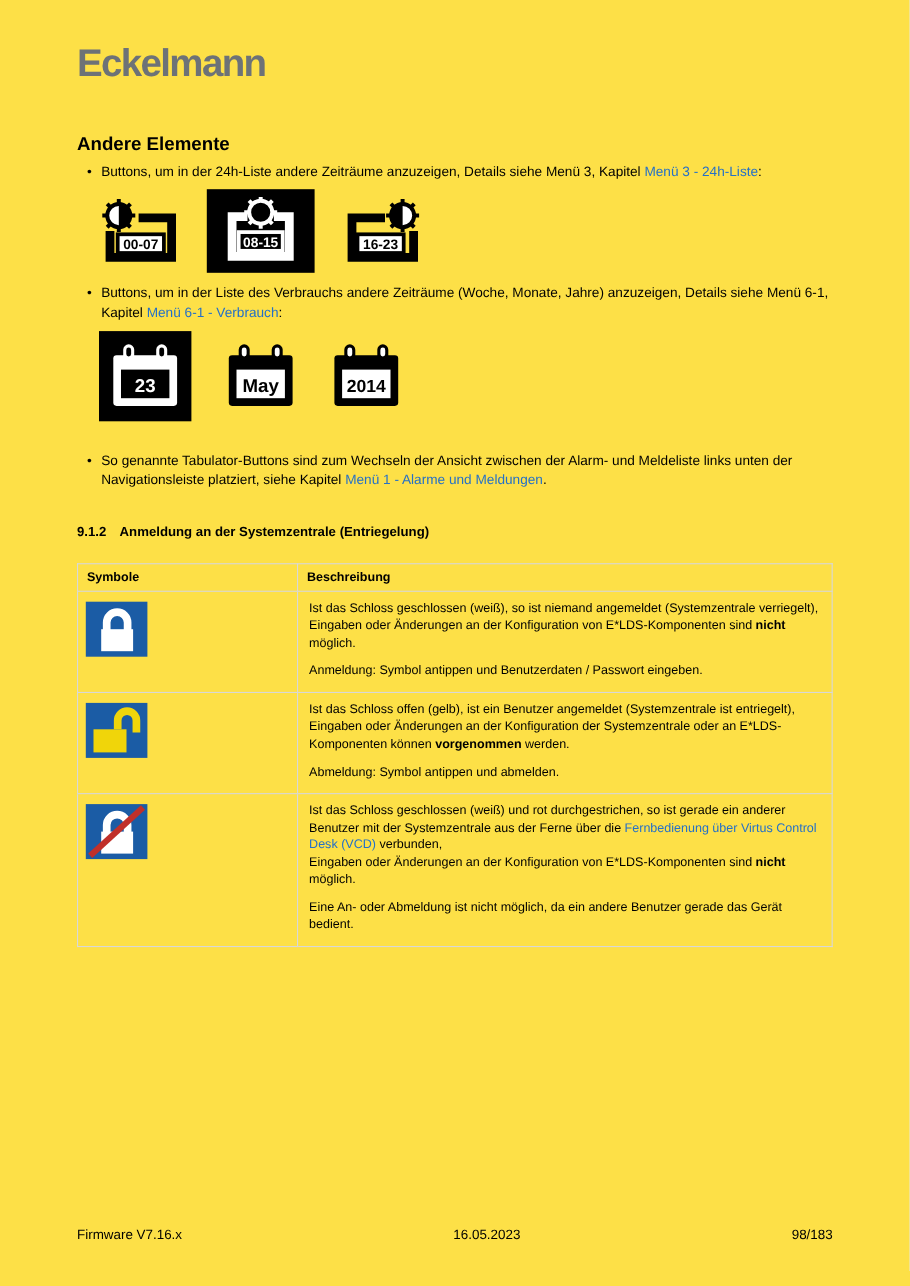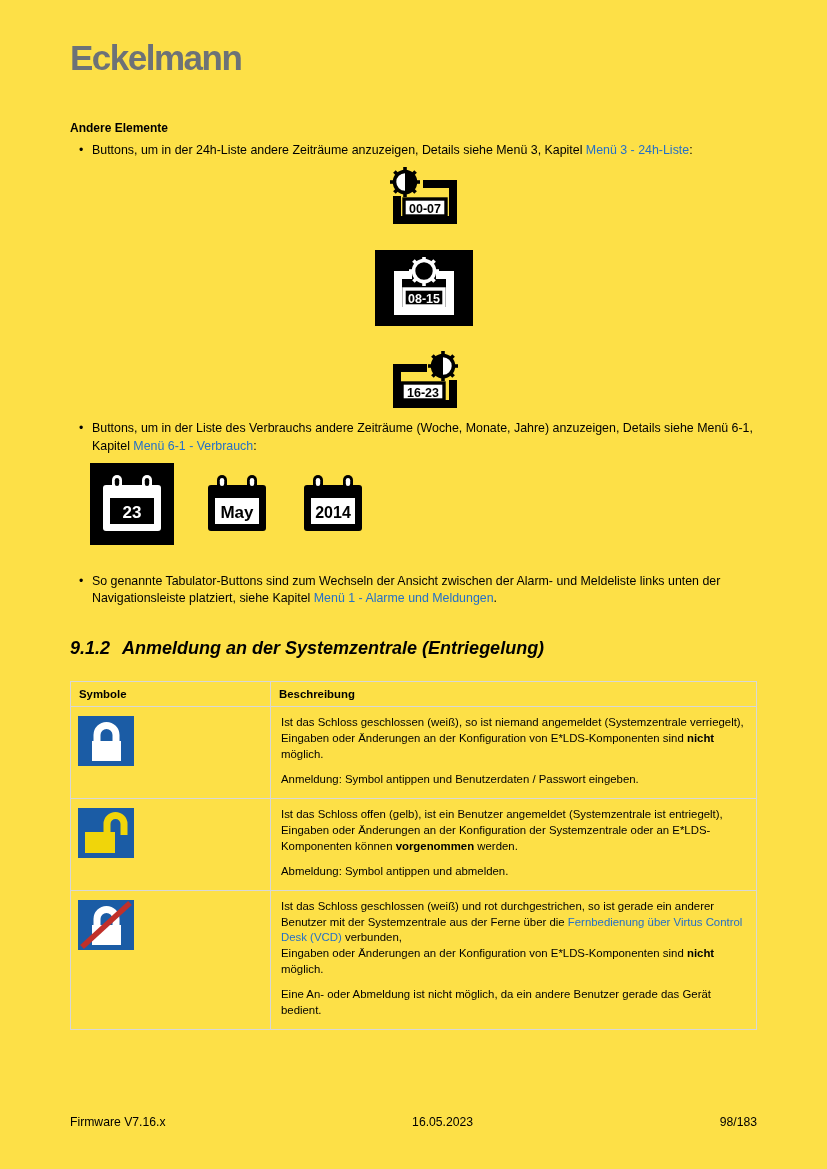--- a/index.html
+++ b/index.html
@@ -9,35 +9,35 @@
     background:#fde047; font-family:"Liberation Sans", sans-serif; color:#000;
     overflow:hidden;
   }
   .content { padding:40px 70px 0 70px; }
 
   .logo {
     font-size:35px; font-weight:bold; color:#6d7277; letter-spacing:-1.5px;
     line-height:1.05;
   }
 
-  .subheading { font-size:12px; font-weight:bold; margin-top:44px; margin-bottom:7px; }
+  .subheading { font-size:17px; font-weight:bold; margin-top:44px; margin-bottom:7px; }
 
   .bullet { display:flex; font-size:12.4px; line-height:1.42; margin-top:4px; }
   .bullet .marker { width:22px; padding-left:9px; flex:none; }
   .bullet .marker::before { content:"\2022"; }
   .btext { flex:1; }
 
   .link { color:#2470c8; cursor:pointer; }
 
   .icon-row { display:flex; align-items:center; margin:7px 0 10px 20px; gap:22px; }
   .time-btn svg, .cal-btn svg { display:block; }
   .inv-box { background:#000; padding:7px 11px; }
   .cal-sel { background:#000; padding:10px 9px; }
 
-  .h2 { font-size:18px; font-weight:bold; margin-top:30px;font-style:italic; }
+  .h2 { font-size:12px; font-weight:bold; margin-top:30px; }
   .h2 .num { margin-right:12px; }
   .intro { font-size:12.4px; margin-top:17px; }
 
   table.info { width:100%; border-collapse:collapse; margin-top:22px; font-size:11.4px; }
   table.info th, table.info td { border:1px solid #d8d8d8; text-align:left; vertical-align:top; }
   table.info th { padding:6px 8px; font-size:11.4px; }
   td.sym { width:200px; padding:9px 7px; }
   td.desc { padding:8px 10px 10px 10px; line-height:1.4; }
   .para + .para { margin-top:9px; }
   .b { font-weight:bold; }
@@ -58,21 +58,21 @@
 
     <div class="logo">Eckelmann</div>
 
     <div class="subheading">Andere Elemente</div>
 
     <div class="bullet">
       <span class="marker"></span>
       <span class="btext"><span>Buttons, um in der 24h-Liste andere Zeiträume anzuzeigen, Details siehe Menü 3, Kapitel </span><span class="link">Menü 3 - 24h-Liste</span><span>:</span></span>
     </div>
 
-    <div class="icon-row" style="gap:24px;flex-direction:column;">
+    <div class="icon-row" style="gap:24px;">
       <div class="time-btn">
         <svg width="74" height="60" viewBox="0 0 74 60">
           <path d="M10 30 V54 H66 V18 H36" fill="none" stroke="#000" stroke-width="8"></path>
           <g stroke="#000" stroke-width="3.6">
             <line x1="18" y1="1" x2="18" y2="31"></line>
               <line x1="3" y1="16" x2="33" y2="16"></line>
             <line x1="7.4" y1="5.4" x2="28.6" y2="26.6"></line>
               <line x1="28.6" y1="5.4" x2="7.4" y2="26.6"></line>
           </g>
           <circle cx="18" cy="16" r="10.5" fill="#fff" stroke="#000" stroke-width="3.6"></circle>

